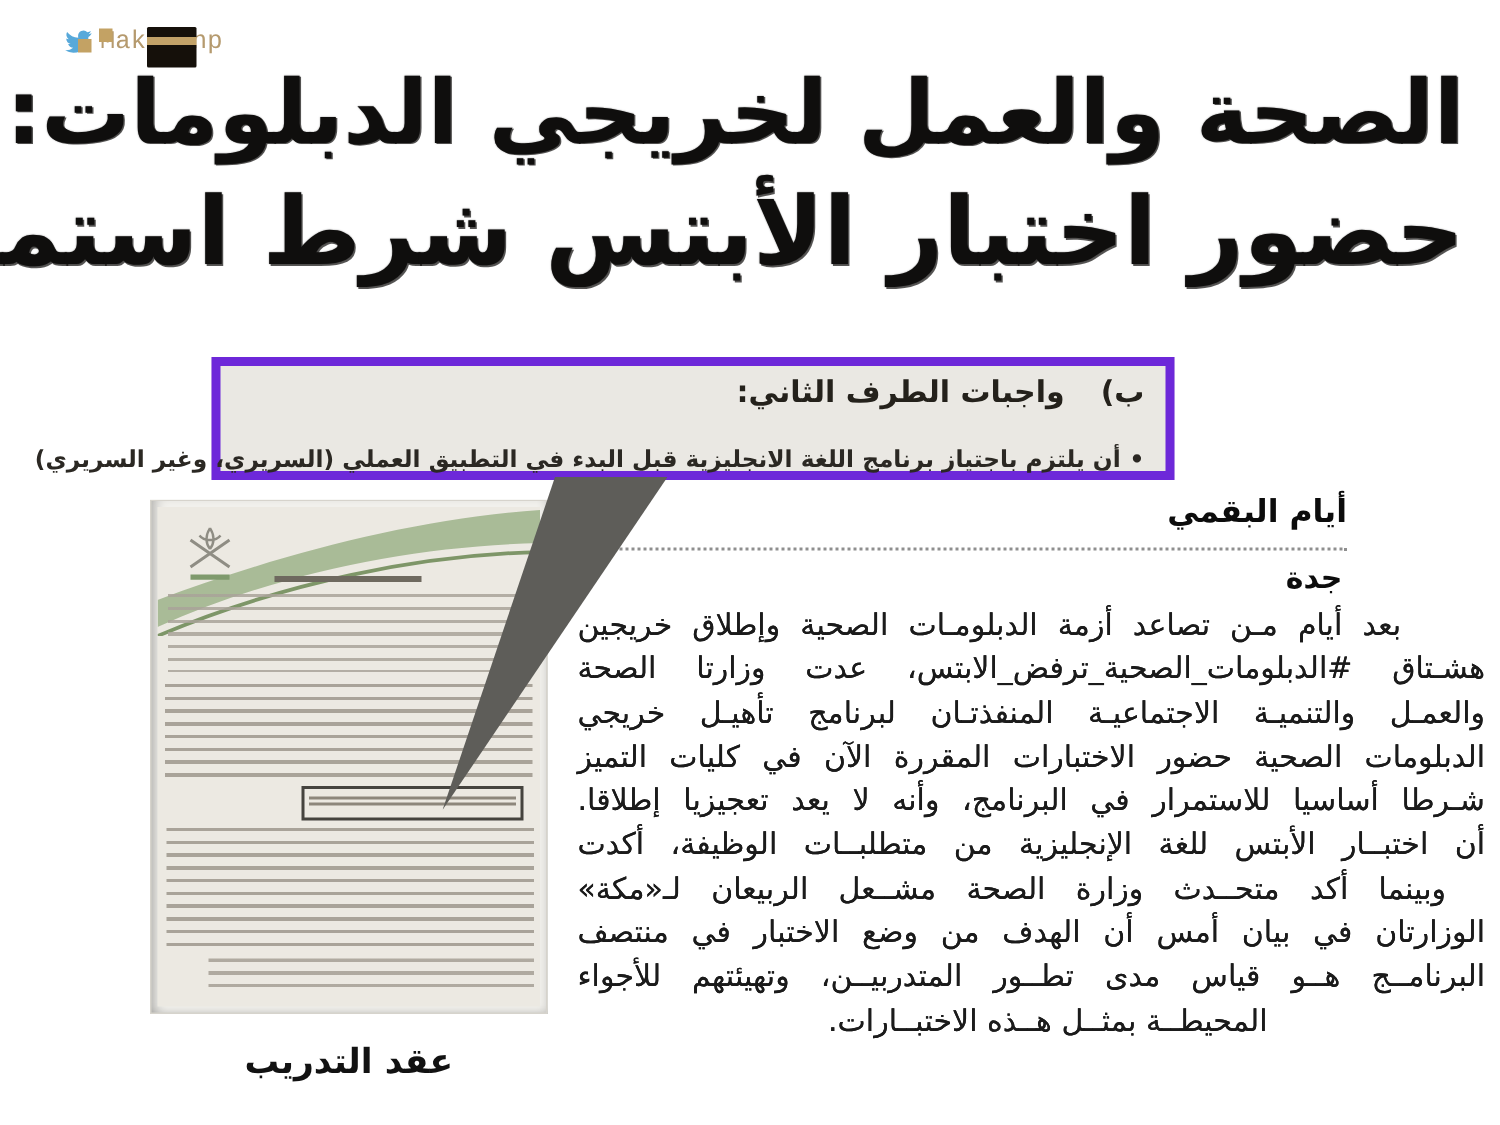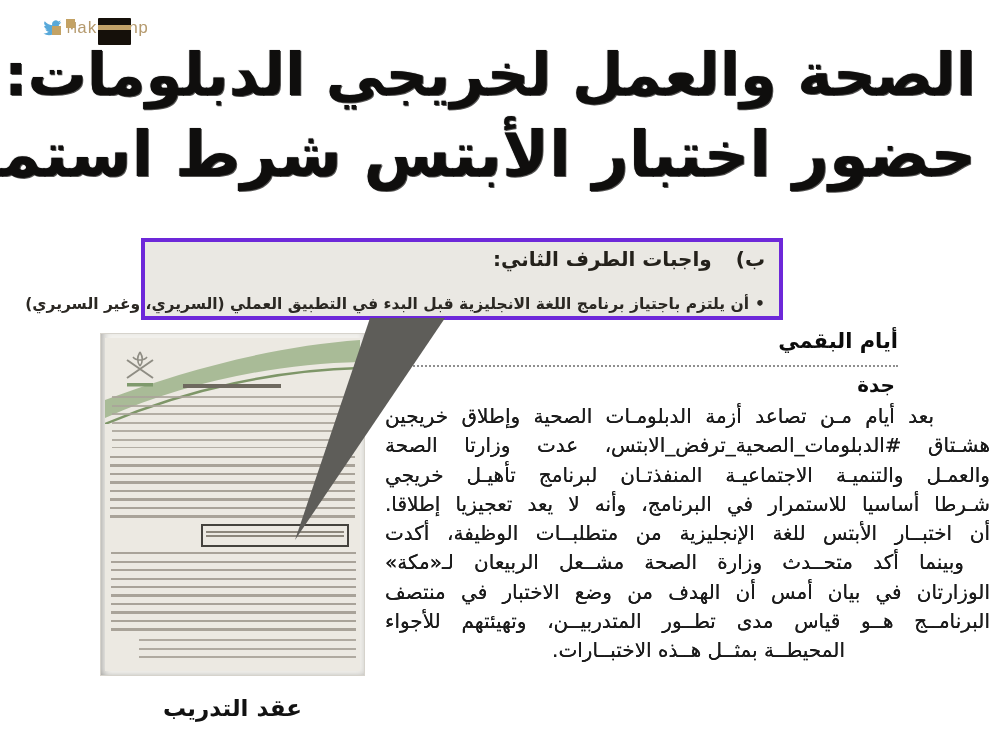--- a/index.html
+++ b/index.html
@@ -30,21 +30,21 @@
 
   
   .hl { right:24px; direction:rtl; color:#0f0e0d; font-weight:bold; white-space:nowrap;
         text-shadow:1px 1px 0 rgba(15,14,13,.7), 0 0 1px rgba(15,14,13,.6); }
   .hl1 { top:40px; font-size:59px; }
   .hl2 { top:118px; font-size:63px; }
 
   
   .excerpt {
     left:141px; top:238px; width:642px; height:82px;
-    background:#eae8e3; border:4px solid #6d28d9;
+    background:#eae8e3; border:6px solid #6d28d9;
     padding:5px 14px 0 10px; direction:rtl; color:#24211b;
   }
   .excerpt-head { font-size:20px; font-weight:bold; white-space:nowrap; }
   .excerpt-marker { margin-left:24px; }
   .excerpt-line { margin-top:24px; font-size:15.5px; font-weight:bold; color:#2b2823; white-space:nowrap; }
   .excerpt-bullet { margin-left:6px; }
 
   
   .pointer {
     left:295px; top:318px; width:150px; height:222px;
@@ -150,20 +150,21 @@
   <div class="abs photo-caption">عقد التدريب</div>
 
   <div class="abs byline">أيام البقمي</div>
   <div class="abs divider"></div>
   <div class="abs dateline">جدة</div>
 
   <div class="abs body-col">
     <div class="bl ind1">بعد أيام مـن تصاعد أزمة الدبلومـات الصحية وإطلاق خريجين</div>
     <div class="bl">هشـتاق #الدبلومات_الصحية_ترفض_الابتس، عدت وزارتا الصحة</div>
     <div class="bl">والعمـل والتنميـة الاجتماعيـة المنفذتـان لبرنامج تأهيـل خريجي</div>
+    <div class="bl">الدبلومات الصحية حضور الاختبارات المقررة الآن في كليات التميز</div>
     <div class="bl">شـرطا أساسيا للاستمرار في البرنامج، وأنه لا يعد تعجيزيا إطلاقا.</div>
     <div class="bl">أن اختبــار الأبتس للغة الإنجليزية من متطلبــات الوظيفة، أكدت</div>
     <div class="bl ind2">وبينما أكد متحــدث وزارة الصحة مشــعل الربيعان لـ«مكة»</div>
     <div class="bl">الوزارتان في بيان أمس أن الهدف من وضع الاختبار في منتصف</div>
     <div class="bl">البرنامــج هــو قياس مدى تطــور المتدربيــن، وتهيئتهم للأجواء</div>
     <div class="bl lastline">المحيطــة بمثــل هــذه الاختبــارات.</div>
   </div>
 
 </div>
 

